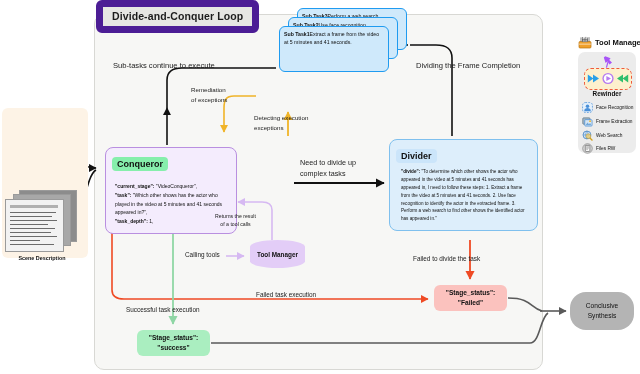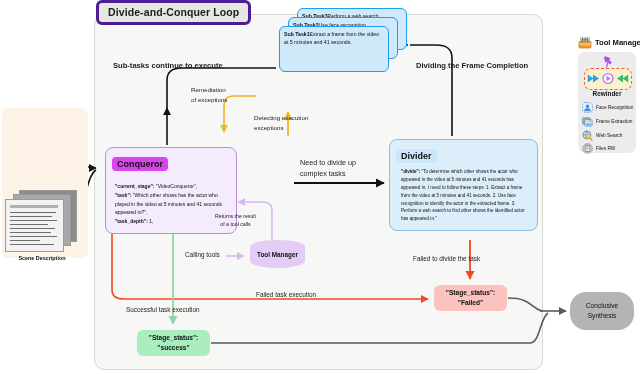--- a/index.html
+++ b/index.html
@@ -13,21 +13,21 @@
   #stage{position:absolute;left:0;top:0;width:640px;height:374px;}
   #svg-layer{position:absolute;left:0;top:0;width:640px;height:374px;pointer-events:none;}
 
   
   .loop-panel{
     position:absolute;left:94px;top:14px;width:447px;height:354px;
     background:#f7f7f5;border:1px solid #d8d8d4;border-radius:10px;
   }
   .loop-title{
     position:absolute;left:96px;top:0px;
-    background:#e6e6e3;border:3px solid #4c1d95;border-radius:6px;
+    background:#e6e6e3;border:7px solid #4c1d95;border-radius:6px;
     padding:3px 9px 4px 9px;
     font-size:10.5px;font-weight:700;color:#1c1c1c;letter-spacing:.1px;
     white-space:nowrap;
   }
 
   
   .uq-wrap{position:absolute;left:6px;top:115px;width:82px;}
   .uq-title{
     background:#fde3c0;border-radius:5px;
     padding:4px 6px;font-size:10px;font-weight:700;color:#111;
@@ -61,21 +61,21 @@
   .st2{left:288px;top:17px;width:100px;height:34px;}
   .st1{left:279px;top:26px;width:100px;height:38px;}
 
   
   .conqueror{
     position:absolute;left:105px;top:147px;width:118px;
     background:#f4ecfd;border:1.4px solid #b98fe0;border-radius:8px;
     padding:5px 6px 7px 6px;
   }
   .conq-title{
-    display:inline-block;background:#d946ef;border-radius:4px;
+    display:inline-block;background:#86efac;border-radius:4px;
     padding:2px 5px;font-size:9px;font-weight:700;color:#111;margin-bottom:11px;
   }
   .conq-body{font-size:5px;line-height:1.75;color:#111;padding-left:3px;}
   .conq-body .k{font-weight:700;}
 
   
   .divider-box{
     position:absolute;left:389px;top:139px;width:135px;
     background:#ddeefb;border:1.4px solid #7fc0ee;border-radius:8px;
     padding:5px 6px 7px 6px;
@@ -136,21 +136,21 @@
     font-size:6.4px;font-weight:700;color:#111;
   }
   .tool-row{
     position:absolute;left:582px;width:56px;height:14px;
     display:flex;align-items:center;gap:3px;
   }
   .tool-row-label{font-size:4.8px;color:#111;font-weight:400;white-space:nowrap;}
   .tr1{top:100px;} .tr2{top:114px;} .tr3{top:128px;} .tr4{top:141px;}
 
   
-  .lbl{position:absolute;color:#1c1c1c;font-weight:700;white-space:pre-line;}
+  .lbl{position:absolute;color:#1c1c1c;font-weight:400;white-space:pre-line;}
   .lbl-sub{left:113px;top:61px;font-size:7.6px;}
   .lbl-div{left:416px;top:61px;font-size:7.6px;}
   .lbl-rem{left:191px;top:85px;font-size:6.2px;line-height:1.55;font-weight:400;text-align:left;}
   .lbl-det{left:254px;top:113px;font-size:6.2px;line-height:1.55;font-weight:400;}
   .lbl-need{left:300px;top:158px;font-size:7.2px;line-height:1.5;font-weight:400;}
   .lbl-ret{left:215px;top:212px;font-size:5.2px;line-height:1.6;font-weight:400;text-align:center;}
   .lbl-call{left:185px;top:251px;font-size:6.4px;font-weight:400;}
   .lbl-fail-div{left:413px;top:255px;font-size:6.4px;font-weight:400;}
   .lbl-fail-exec{left:256px;top:291px;font-size:6.4px;font-weight:400;}
   .lbl-succ{left:126px;top:306px;font-size:6.4px;font-weight:400;}

